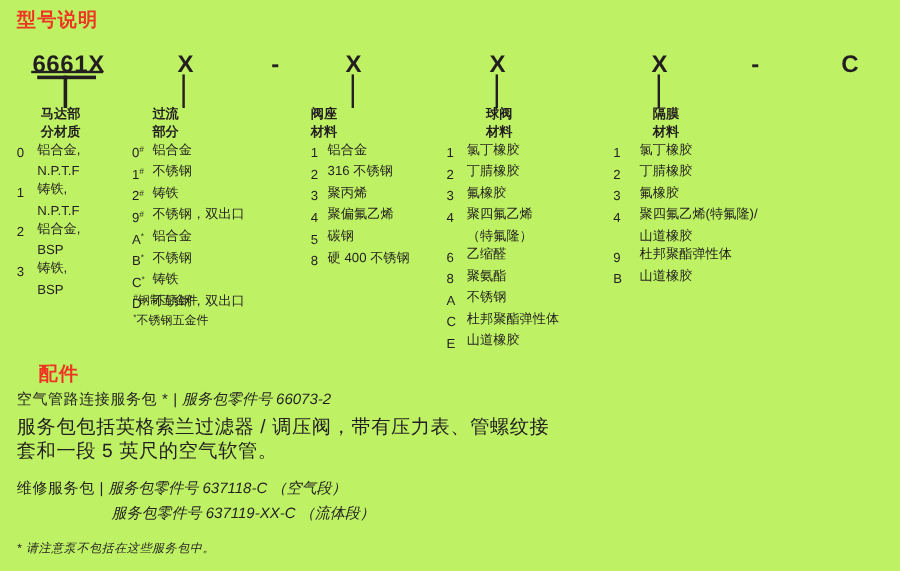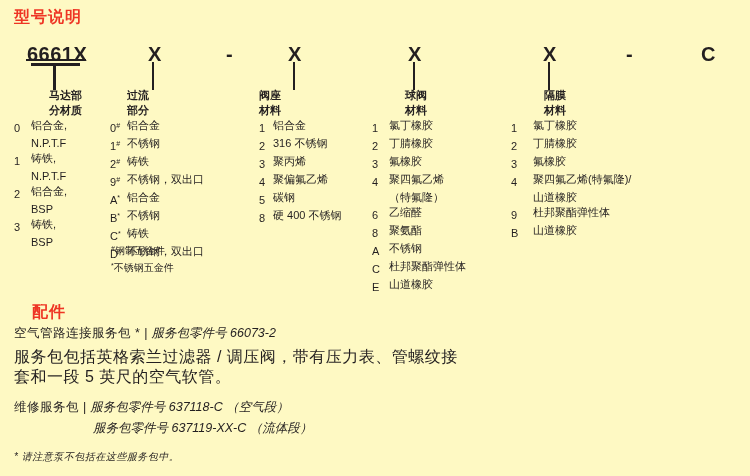--- a/index.html
+++ b/index.html
@@ -5,21 +5,21 @@
   * { margin: 0; padding: 0; box-sizing: border-box; }
   html, body { background: #ffffff; }
   body {
     font-family: "Liberation Sans", "DejaVu Sans", sans-serif;
     color: #231f20;
   }
   .page {
     position: relative;
     width: 750px;
     height: 476px;
-    background: #fef9c3;
+    background: #bef264;
     overflow: hidden;
   }
   .abs { position: absolute; }
 
   .title {
     left: 14px; top: 7px;
     font-size: 16px; font-weight: bold;
     color: var(--accent, #ee3524);
     letter-spacing: 1px;
   }
@@ -96,21 +96,21 @@
 
   <div class="abs line" style="left:26px;  top:59px; width:60px; height:2px;"></div>
   <div class="abs line" style="left:31px;  top:63px; width:49px; height:3px;"></div>
   <div class="abs line" style="left:53px;  top:63px; width:3px;  height:27px;"></div>
   <div class="abs line" style="left:152px; top:62px; width:2px;  height:28px;"></div>
   <div class="abs line" style="left:293px; top:62px; width:2px;  height:28px;"></div>
   <div class="abs line" style="left:413px; top:62px; width:2px;  height:28px;"></div>
   <div class="abs line" style="left:548px; top:62px; width:2px;  height:28px;"></div>
 
   <div class="abs col" style="left:14px">
-    <div class="col-header" style="margin-left:35px">
+    <div class="col-header" style="margin-left:20px">
       <div>马达部</div>
       <div>分材质</div>
     </div>
     <div class="rows" style="--cw:17px">
 
         <div class="row">
           <span class="code"><span>0</span><sup></sup></span>
           <span class="txt">铝合金,</span>
         </div>
 

